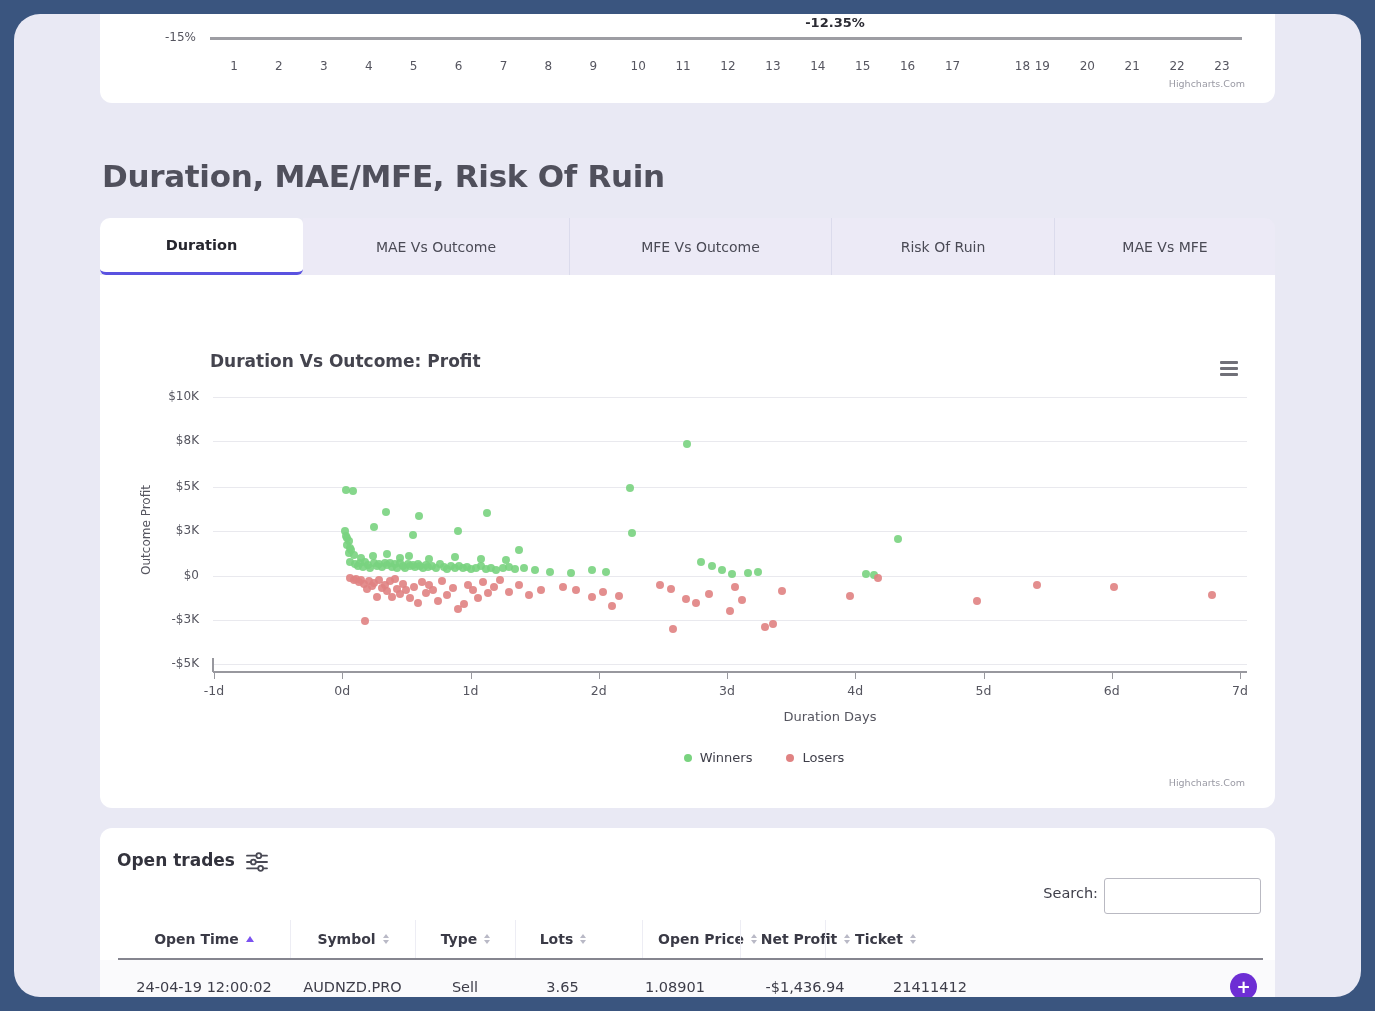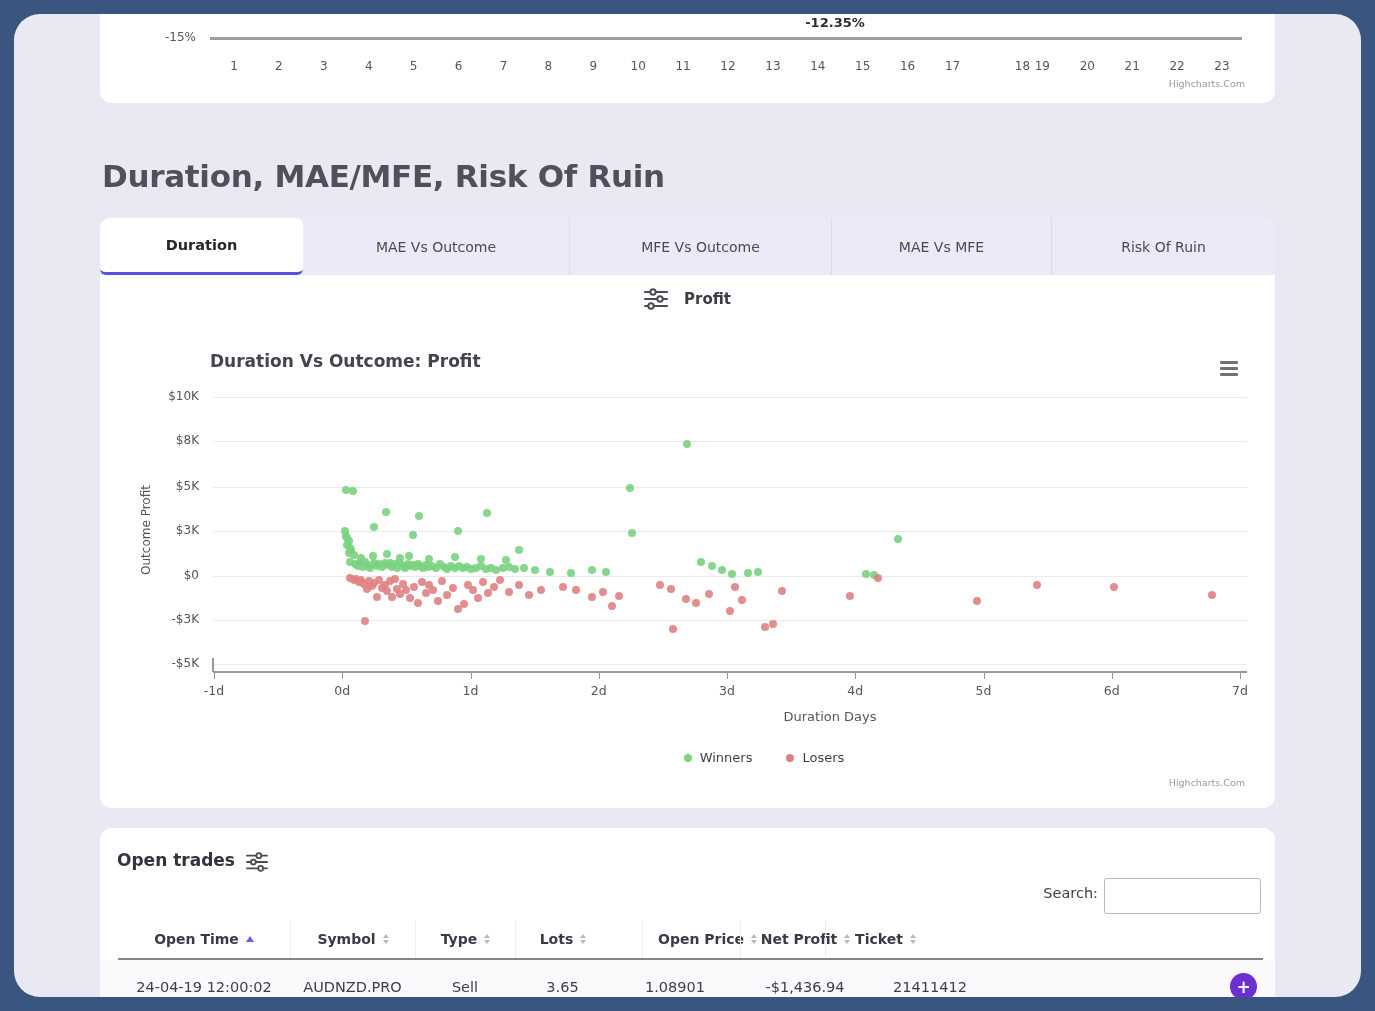--- a/index.html
+++ b/index.html
@@ -113,38 +113,25 @@
         </div>
       <div class="abs credit" id="tc-credit">Highcharts.Com</div>
     </section>
 
     <h1 class="abs" id="section-title" style="margin:0;">Duration, MAE/MFE, Risk Of Ruin</h1>
 
     <nav class="abs" id="tabs">
         <div class="tab active" style="width: 203px; flex: 0 0 203px; border-radius: 6px;">Duration</div>
         <div class="tab" style="width: 267px; flex: 0 0 267px;">MAE Vs Outcome</div>
         <div class="tab" style="width: 262px; flex: 0 0 262px;">MFE Vs Outcome</div>
+        <div class="tab" style="width: 223px; flex: 0 0 223px;">Risk Of Ruin</div>
         <div class="tab" style="width: 220px; flex: 0 0 220px;">MAE Vs MFE</div>
-        <div class="tab" style="width: 223px; flex: 0 0 223px;">Risk Of Ruin</div>
       </nav>
 
     <section class="card" id="chart-card">
-      <div class="abs" id="filter-row">
-        <span style="display:flex;cursor:pointer;">
-          <svg width="24" height="22" viewBox="0 0 24 22" fill="#fff" stroke="#4a4a55" stroke-width="2" stroke-linecap="round">
-            <line x1="1" y1="4" x2="23" y2="4"></line>
-              <circle cx="9" cy="4" r="2.7"></circle>
-            <line x1="1" y1="11" x2="23" y2="11"></line>
-              <circle cx="16" cy="11" r="2.7"></circle>
-            <line x1="1" y1="18" x2="23" y2="18"></line>
-              <circle cx="7" cy="18" r="2.7"></circle>
-          </svg>
-        </span>
-        <span id="filter-label">Profit</span>
-      </div>
 
       <div class="abs" id="scatter-title">Duration Vs Outcome: Profit</div>
 
       <div class="abs" id="menu-btn">
         <div class="bar"></div>
           <div class="bar"></div>
           <div class="bar"></div>
       </div>
 
       <div class="abs" id="y-title">Outcome Profit</div>

